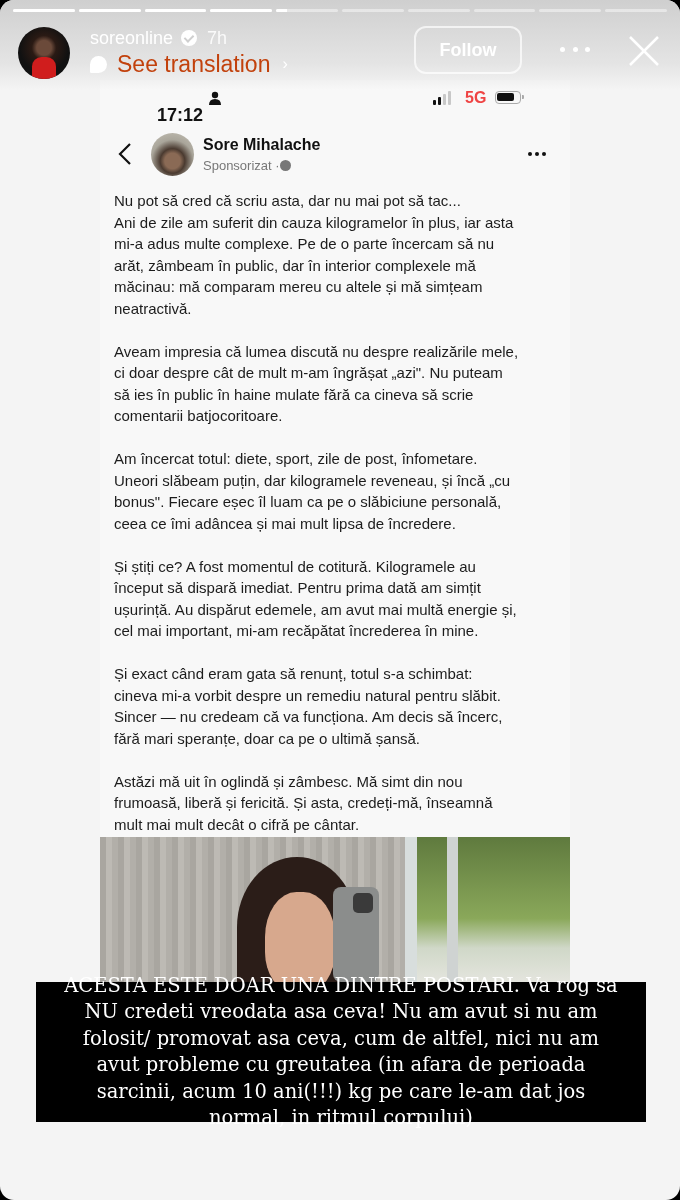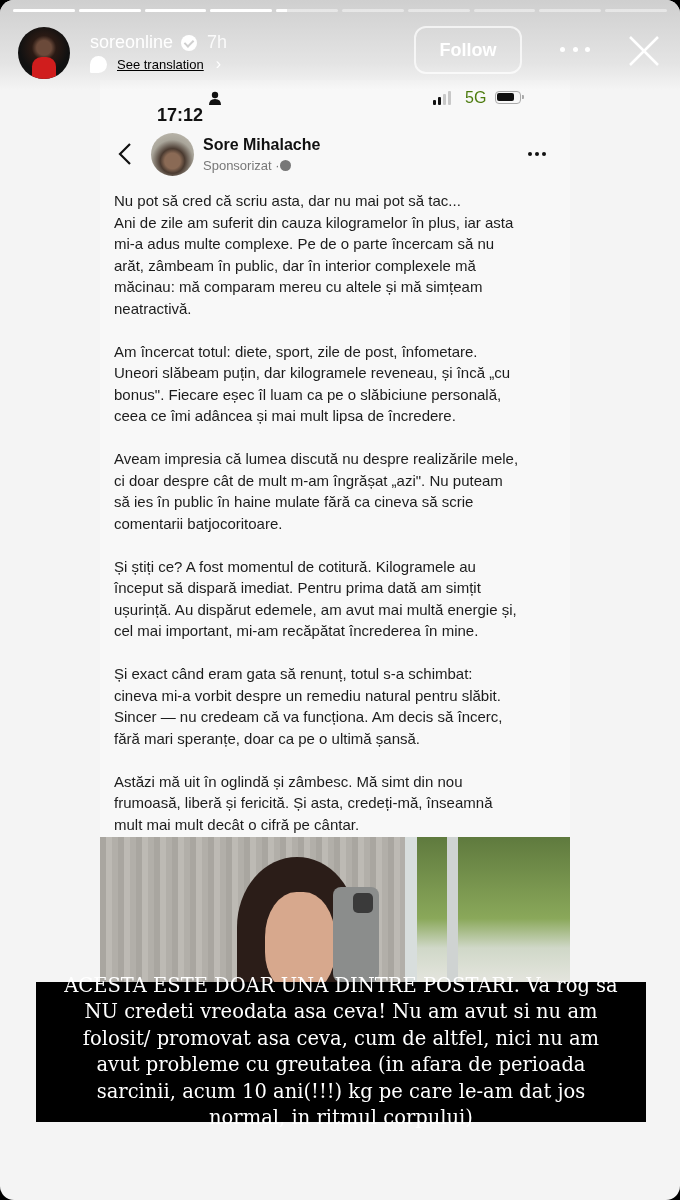--- a/index.html
+++ b/index.html
@@ -51,21 +51,21 @@
   }
   .verified::after {
     content: ""; position: absolute; left: 5px; top: 3px; width: 4px; height: 7px;
     border: solid #cfcfcf; border-width: 0 2px 2px 0; transform: rotate(45deg);
   }
   .time { font-size: 18px; color: rgba(255,255,255,0.85); margin-left: 2px; }
   .translate-row { display: flex; align-items: center; gap: 10px; margin-top: 2px; color: #fff; }
   .translate-icon {
     width: 17px; height: 17px; border-radius: 50% 50% 50% 8%; background: #fff;
   }
-  .translate-text { font-size: 13px; color: #000000; text-decoration: underline; }
+  .translate-text { font-size: 23px; color: #c2410c; }
   .translate-chev { font-size: 16px; color: #fff; margin-left: 2px; }
 
   .follow-btn {
     position: absolute; right: 140px; top: 1px; width: 108px; height: 48px;
     border: 2px solid rgba(255,255,255,0.7); border-radius: 12px;
     display: flex; align-items: center; justify-content: center;
     color: #fff; font-size: 18px; font-weight: bold; box-sizing: border-box;
   }
   .more-btn {
     position: absolute; right: 72px; top: 14px; width: 30px; height: 20px;
@@ -82,21 +82,21 @@
   .statusbar {
     position: absolute; top: 8px; left: 0; right: 0; height: 22px;
   }
   .sb-time {
     position: absolute; left: 57px; top: 17px; font-size: 18px; font-weight: bold; color: #111;
   }
   .sb-person { position: absolute; left: 108px; top: 3px; width: 14px; height: 14px; }
   .sb-signal { position: absolute; left: 333px; top: 3px; display: flex; align-items: flex-end; gap: 2px; height: 14px; }
   .sb-signal i { display: block; width: 3px; background: #111; border-radius: 1px; }
   .sb-signal i.off { background: #c8c8c8; }
-  .sb-net { position: absolute; left: 365px; top: 1px; font-size: 16px; font-weight: normal; color: #4d7c0f; }
+  .sb-net { position: absolute; left: 365px; top: 1px; font-size: 16px; font-weight: bold; color: #ef4444; }
   .sb-battery {
     position: absolute; left: 395px; top: 3px; width: 26px; height: 13px;
     border: 1.5px solid #aaa; border-radius: 4px; box-sizing: border-box;
   }
   .sb-battery::before {
     content: ""; position: absolute; left: 1px; top: 1px; width: 17px; height: 8px;
     background: #111; border-radius: 2px;
   }
   .sb-battery::after {
     content: ""; position: absolute; right: -4px; top: 3px; width: 2px; height: 4px;
@@ -250,28 +250,28 @@
         </div>
     </div>
 
     <div class="post-text">
       <p>Nu pot să cred că scriu asta, dar nu mai pot să tac...
 Ani de zile am suferit din cauza kilogramelor în plus, iar asta
 mi-a adus multe complexe. Pe de o parte încercam să nu
 arăt, zâmbeam în public, dar în interior complexele mă
 măcinau: mă comparam mereu cu altele și mă simțeam
 neatractivă.</p>
+      <p>Aveam impresia că lumea discută nu despre realizările mele,
+ci doar despre cât de mult m-am îngrășat „azi". Nu puteam
+să ies în public în haine mulate fără ca cineva să scrie
+comentarii batjocoritoare.</p>
       <p>Am încercat totul: diete, sport, zile de post, înfometare.
 Uneori slăbeam puțin, dar kilogramele reveneau, și încă „cu
 bonus". Fiecare eșec îl luam ca pe o slăbiciune personală,
 ceea ce îmi adâncea și mai mult lipsa de încredere.</p>
-      <p>Aveam impresia că lumea discută nu despre realizările mele,
-ci doar despre cât de mult m-am îngrășat „azi". Nu puteam
-să ies în public în haine mulate fără ca cineva să scrie
-comentarii batjocoritoare.</p>
       <p>Și știți ce? A fost momentul de cotitură. Kilogramele au
 început să dispară imediat. Pentru prima dată am simțit
 ușurință. Au dispărut edemele, am avut mai multă energie și,
 cel mai important, mi-am recăpătat încrederea în mine.</p>
       <p>Și exact când eram gata să renunț, totul s-a schimbat:
 cineva mi-a vorbit despre un remediu natural pentru slăbit.
 Sincer — nu credeam că va funcționa. Am decis să încerc,
 fără mari speranțe, doar ca pe o ultimă șansă.</p>
       <p>Astăzi mă uit în oglindă și zâmbesc. Mă simt din nou
 frumoasă, liberă și fericită. Și asta, credeți-mă, înseamnă

